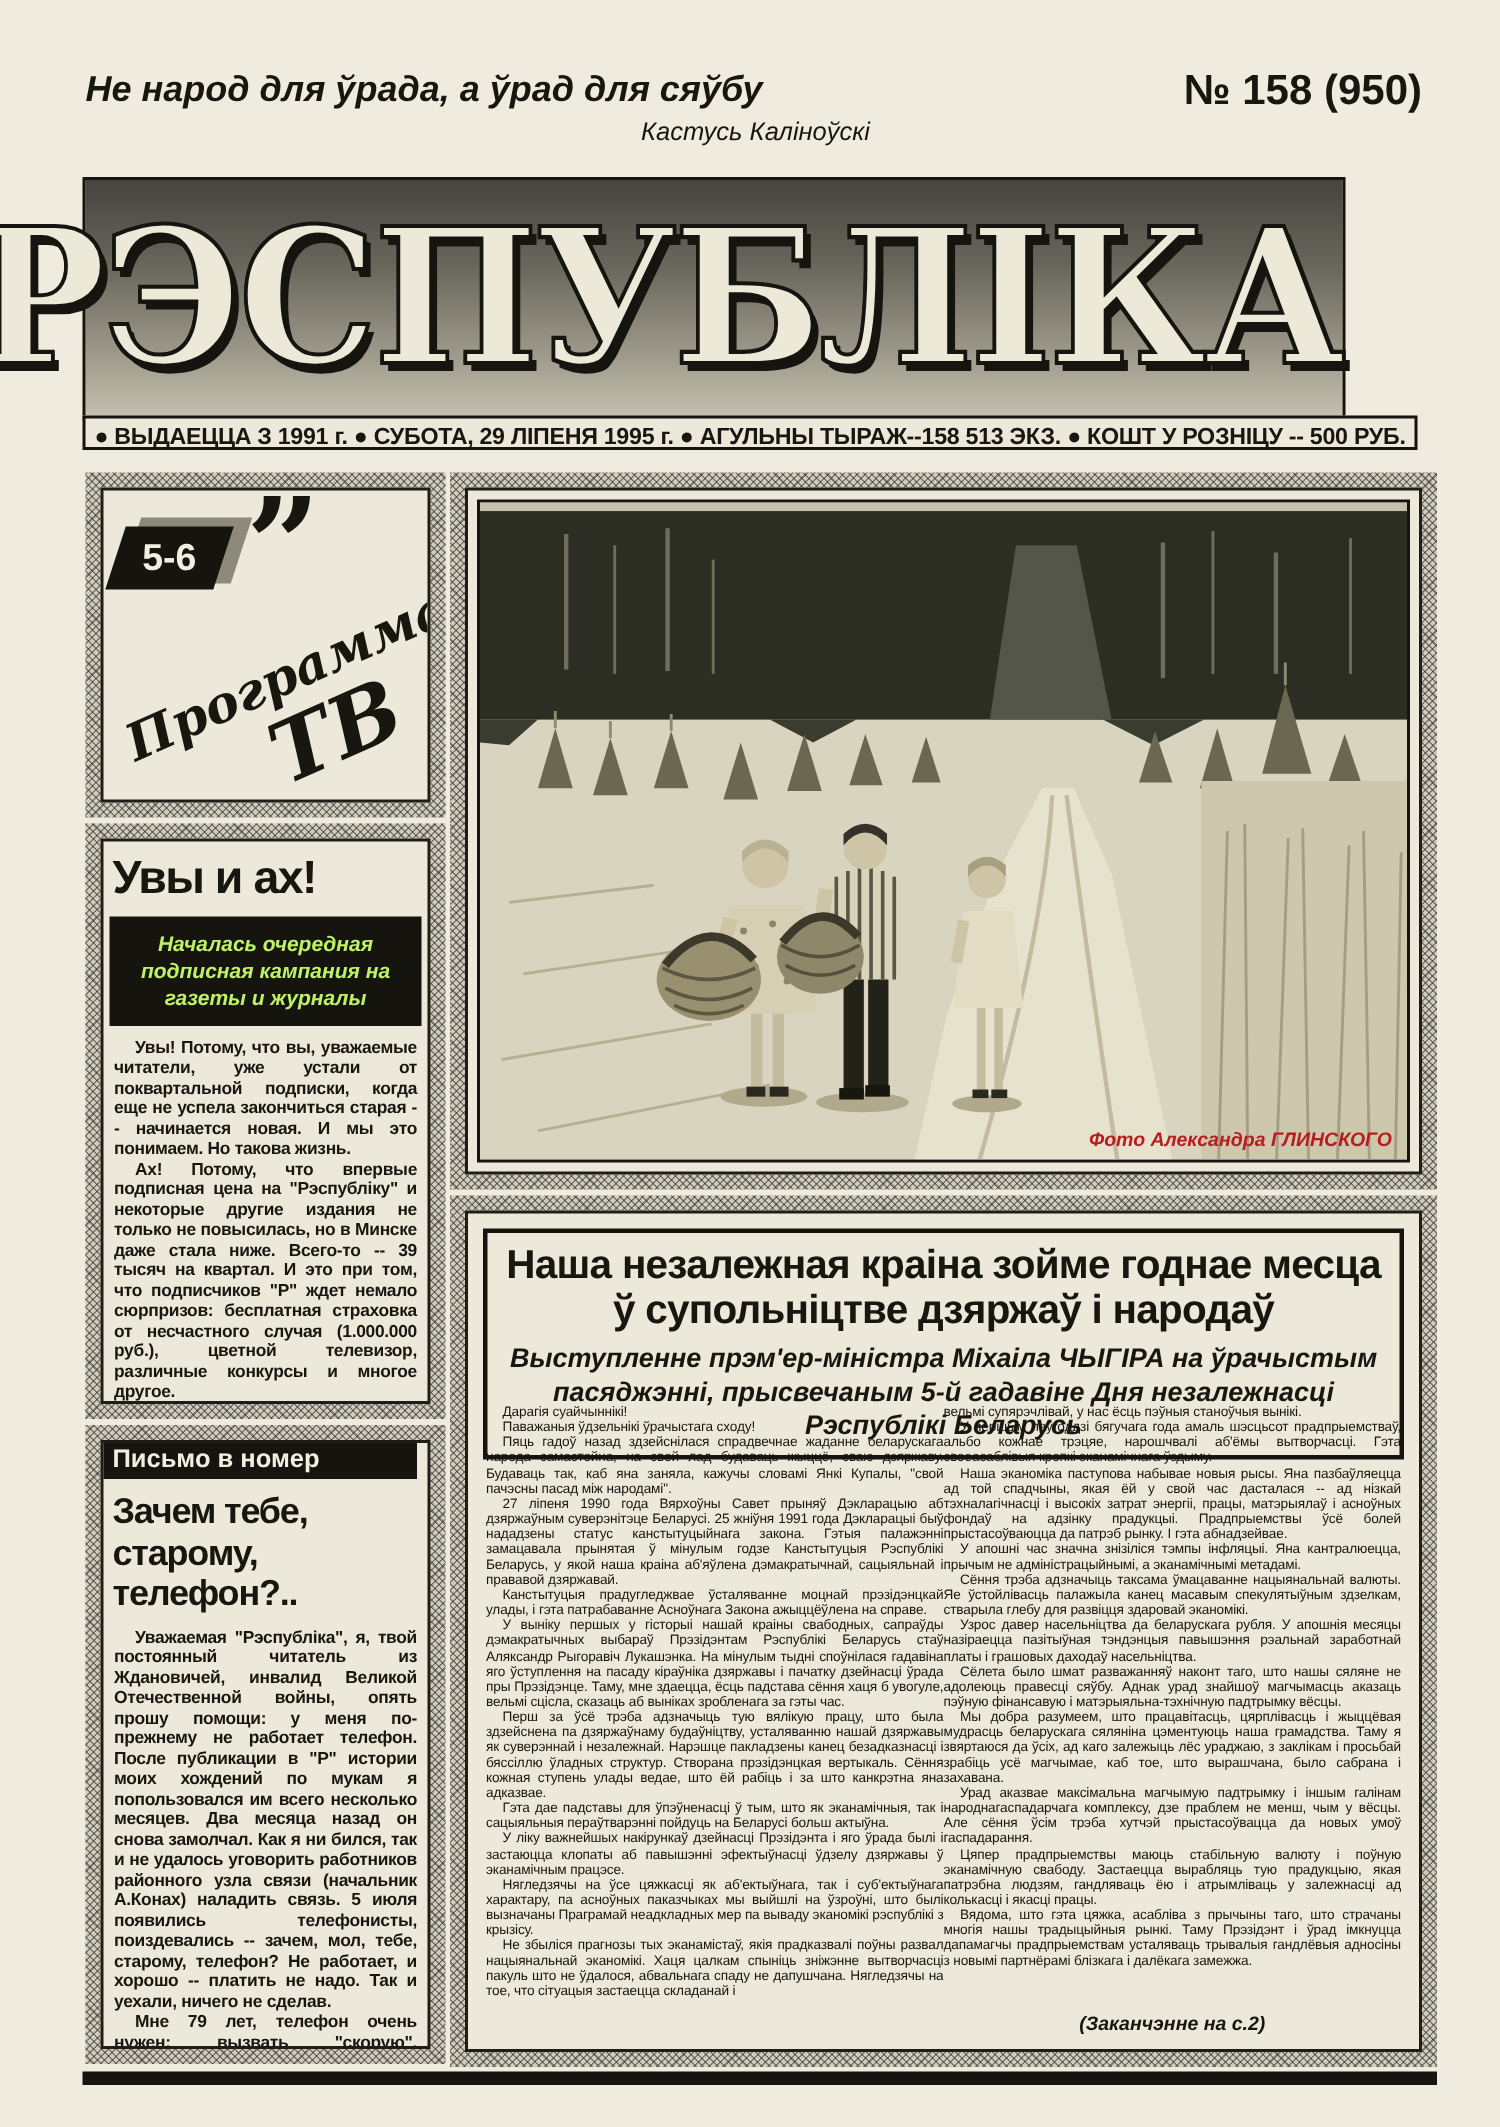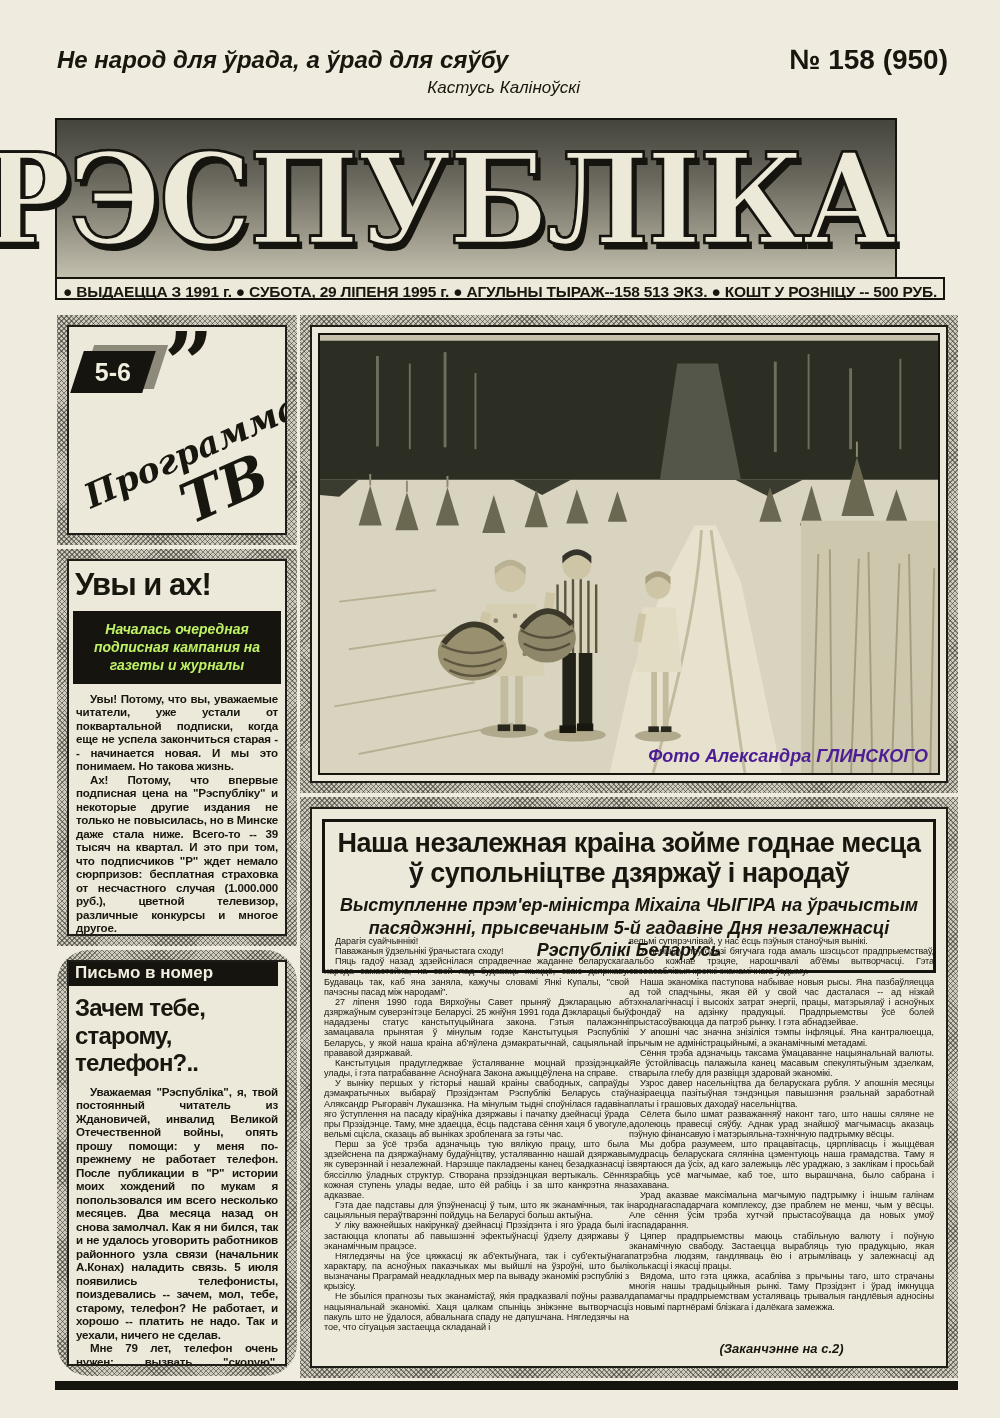--- a/index.html
+++ b/index.html
@@ -59,21 +59,21 @@
   .side-text p.big{font-size:13.2px;line-height:15px;}
 
   
   .kicker{position:absolute;left:-3px;top:-3px;width:212px;height:27px;background:#15140f;color:#f2eee0;
           font-size:17px;font-weight:bold;line-height:27px;padding-left:9px;box-sizing:border-box;}
   .letter-head{margin:32px 4px 8px 6px;font-size:24px;font-weight:800;letter-spacing:-0.8px;line-height:1.15;}
 
   
   .photo-wrap{position:absolute;left:6px;top:6px;right:6px;bottom:6px;border:2px solid #15140f;overflow:hidden;}
   .photo-wrap svg{display:block;width:100%;height:100%;}
-  .photo-caption{position:absolute;right:10px;bottom:6px;font-size:18px;font-weight:bold;font-style:italic;color:#4c1d95;}
+  .photo-caption{position:absolute;right:10px;bottom:6px;font-size:13px;font-weight:bold;font-style:italic;color:#b91c1c;}
 
   
   .headline-box{margin:10px 10px 6px 10px;border:3px solid #15140f;padding:6px 8px 8px 8px;background:#ece8da;}
   .headline{text-align:center;font-size:27px;font-weight:800;letter-spacing:-0.5px;line-height:1.12;}
   .subhead{margin-top:6px;text-align:center;font-size:18px;font-weight:bold;font-style:italic;line-height:1.25;}
 
   
   .cols{position:absolute;left:12px;right:12px;top:127px;bottom:8px;}
   .col{position:absolute;top:0;width:305px;height:432px;overflow:hidden;}
   .col.left{left:0;}
@@ -117,21 +117,21 @@
       <div class="uvy-head">Увы и ах!</div>
       <div class="uvy-blackbox">Началась очередная подписная кампания на газеты и журналы</div>
       <div class="side-text">
           <p><span class="b">Увы! </span><span>Потому, что вы, уважаемые читатели, уже устали от поквартальной подписки, когда еще не успела закончиться старая -- начинается новая. И мы это понимаем. Но такова жизнь.</span></p>
           <p><span class="b">Ах! </span><span>Потому, что впервые подписная цена на "Рэспубліку" и некоторые другие издания не только не повысилась, но в Минске даже стала ниже. </span><span class="b">Всего-то -- 39 тысяч на квартал. И это при том, что подписчиков "Р" ждет немало сюрпризов: бесплатная страховка от несчастного случая (1.000.000 руб.), цветной телевизор, различные конкурсы и многое другое.</span></p>
           <p class="big"><span>Какую газету выбрать -- решать вам. Хотя чего тут думать, конечно же, "Рэспубліку"!</span></p>
         </div>
     </div>
   </div>
 
-  <div class="frame" style="left:57px;top:950px;width:240px;height:426px;border-radius:32px;">
+  <div class="frame" style="left:57px;top:950px;width:240px;height:426px;">
     <div class="inner">
       <div class="kicker">Письмо в номер</div>
       <div class="letter-head">Зачем тебе, старому, телефон?..</div>
       <div class="side-text">
           <p>Уважаемая "Рэспубліка", я, твой постоянный читатель из Ждановичей, инвалид Великой Отечественной войны, опять прошу помощи: у меня по-прежнему не работает телефон. После публикации в "Р" истории моих хождений по мукам я попользовался им всего несколько месяцев. Два месяца назад он снова замолчал. Как я ни бился, так и не удалось уговорить работников районного узла связи (начальник А.Конах) наладить связь. 5 июля появились телефонисты, поиздевались -- зачем, мол, тебе, старому, телефон? Не работает, и хорошо -- платить не надо. Так и уехали, ничего не сделав.</p>
           <p>Мне 79 лет, телефон очень нужен: вызвать "скорую", позвонить в аптеку, амбулаторию, газ заказать. Точно так же, как я, мучается мой сосед, 93-летний фронтовик Г.Гартько. Найдется ли когда-нибудь управа на "шутников" из райузла связи?..</p>
         </div>
 
     </div>
   </div>

